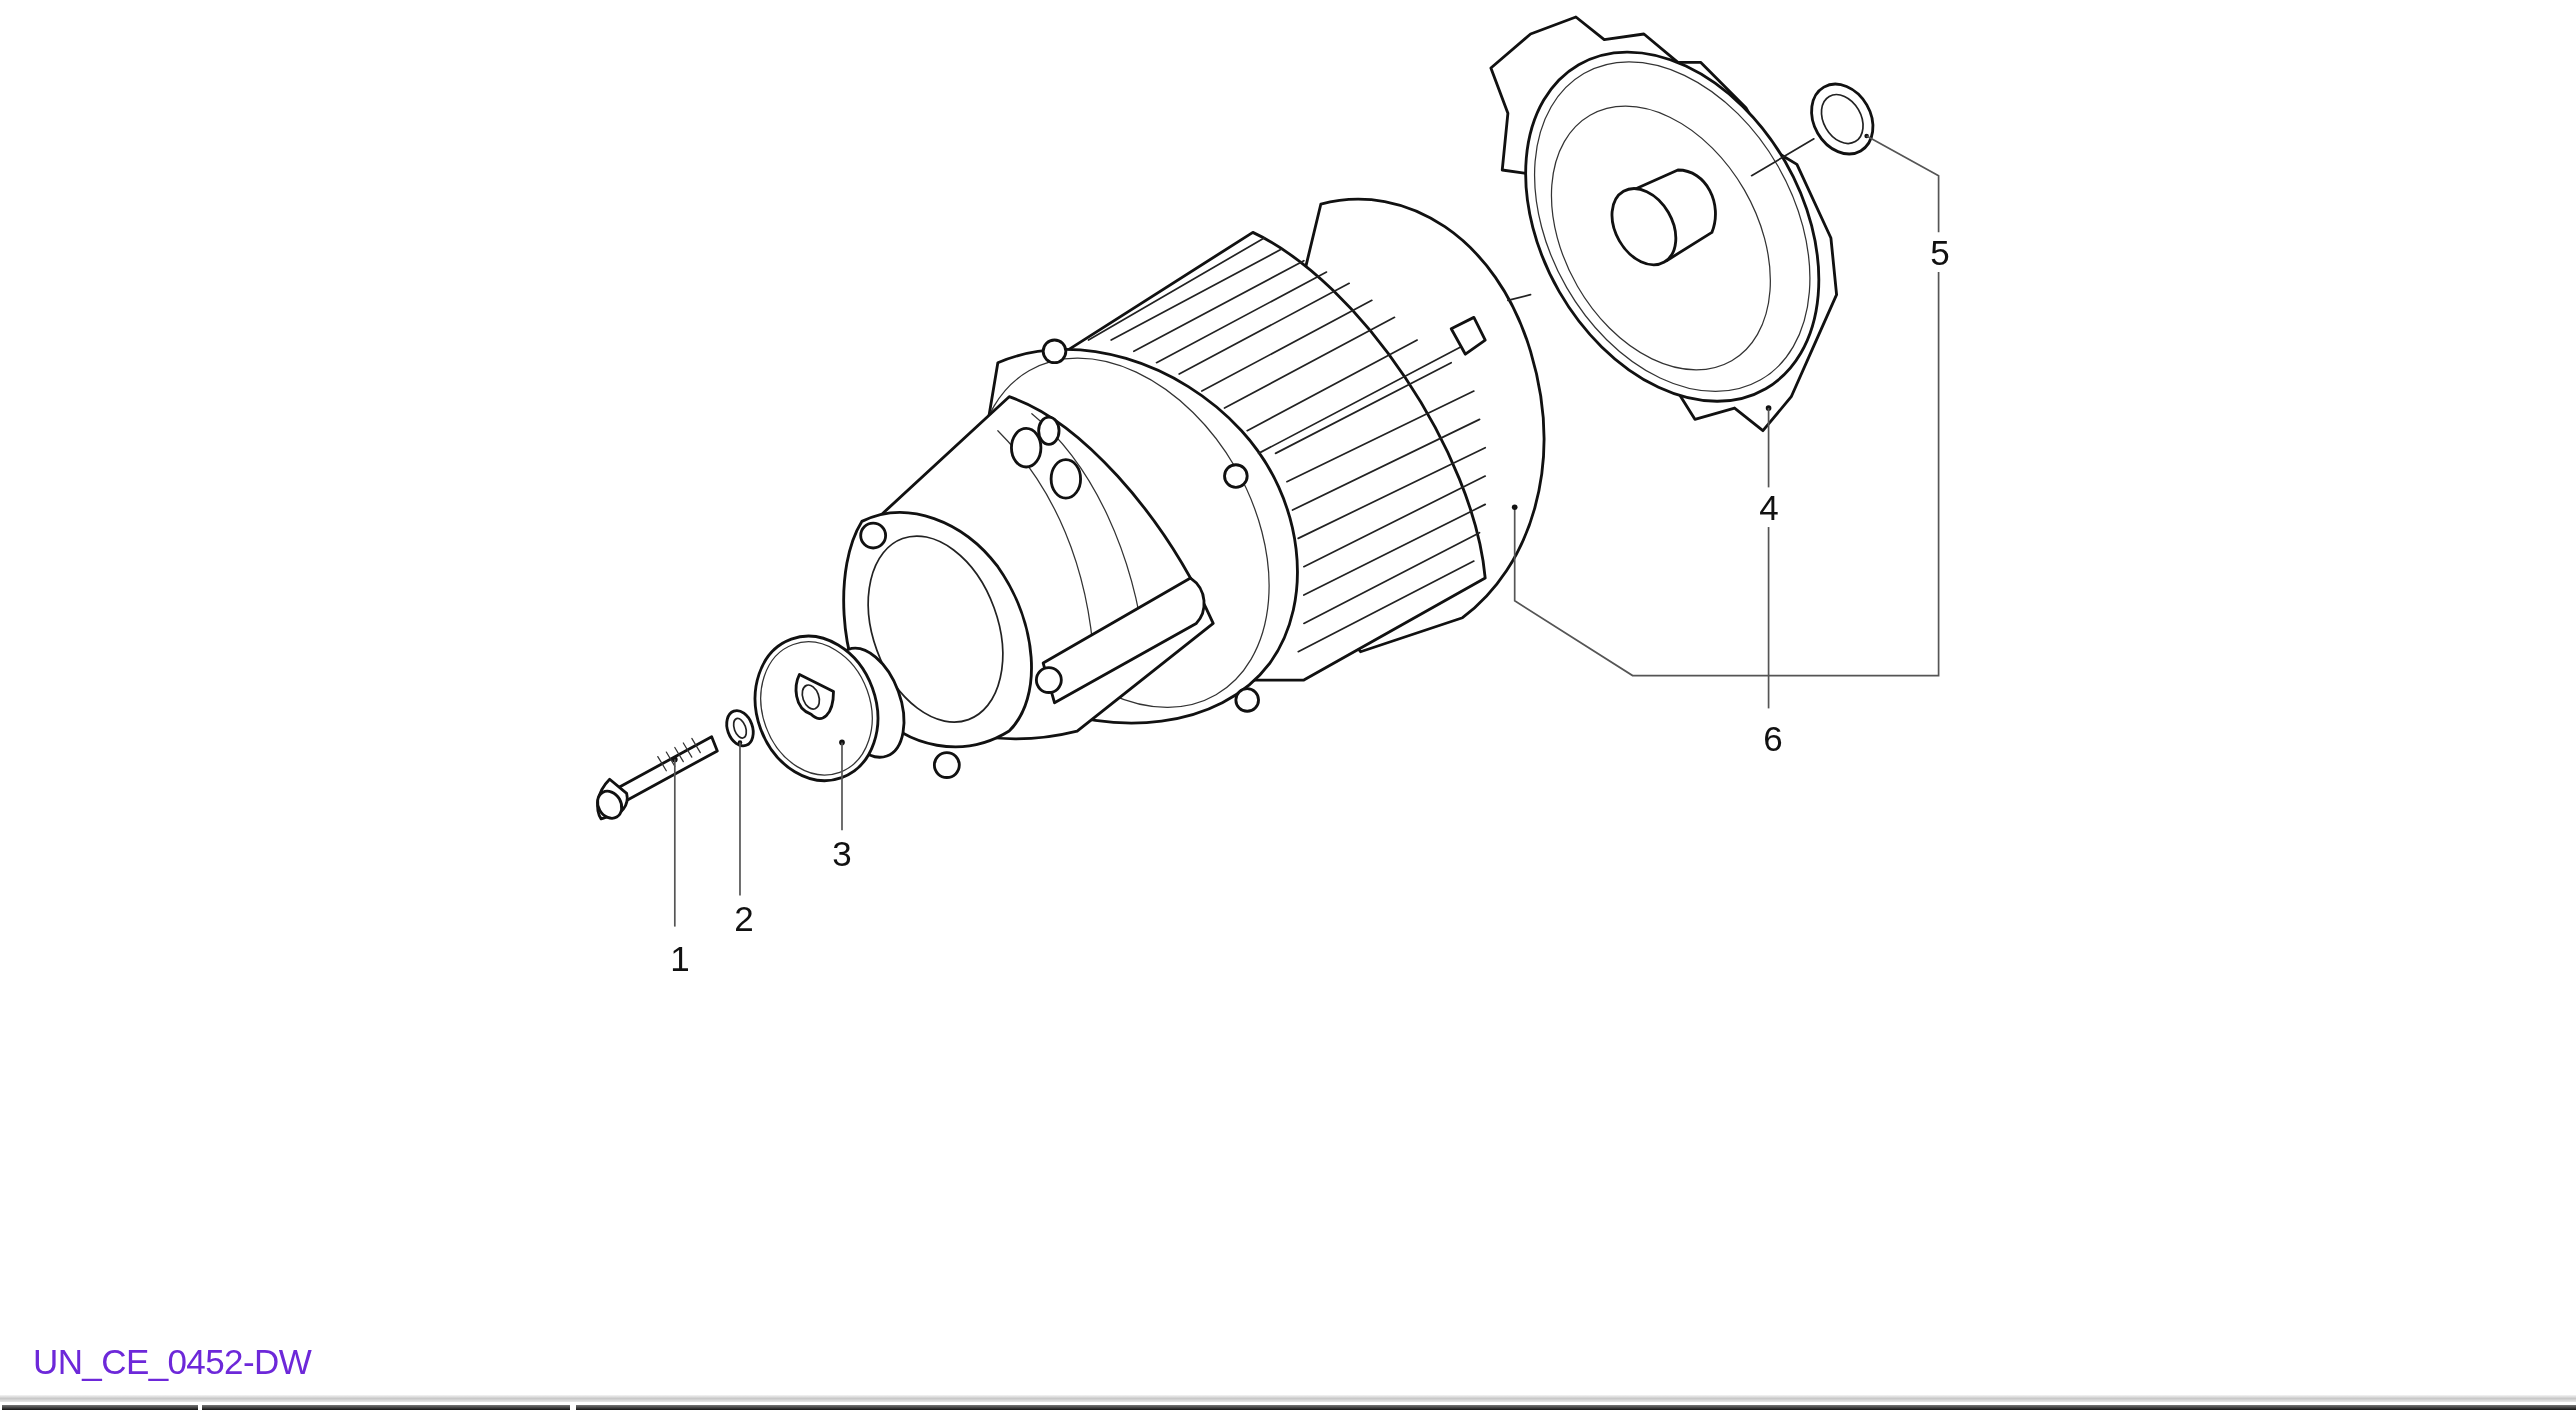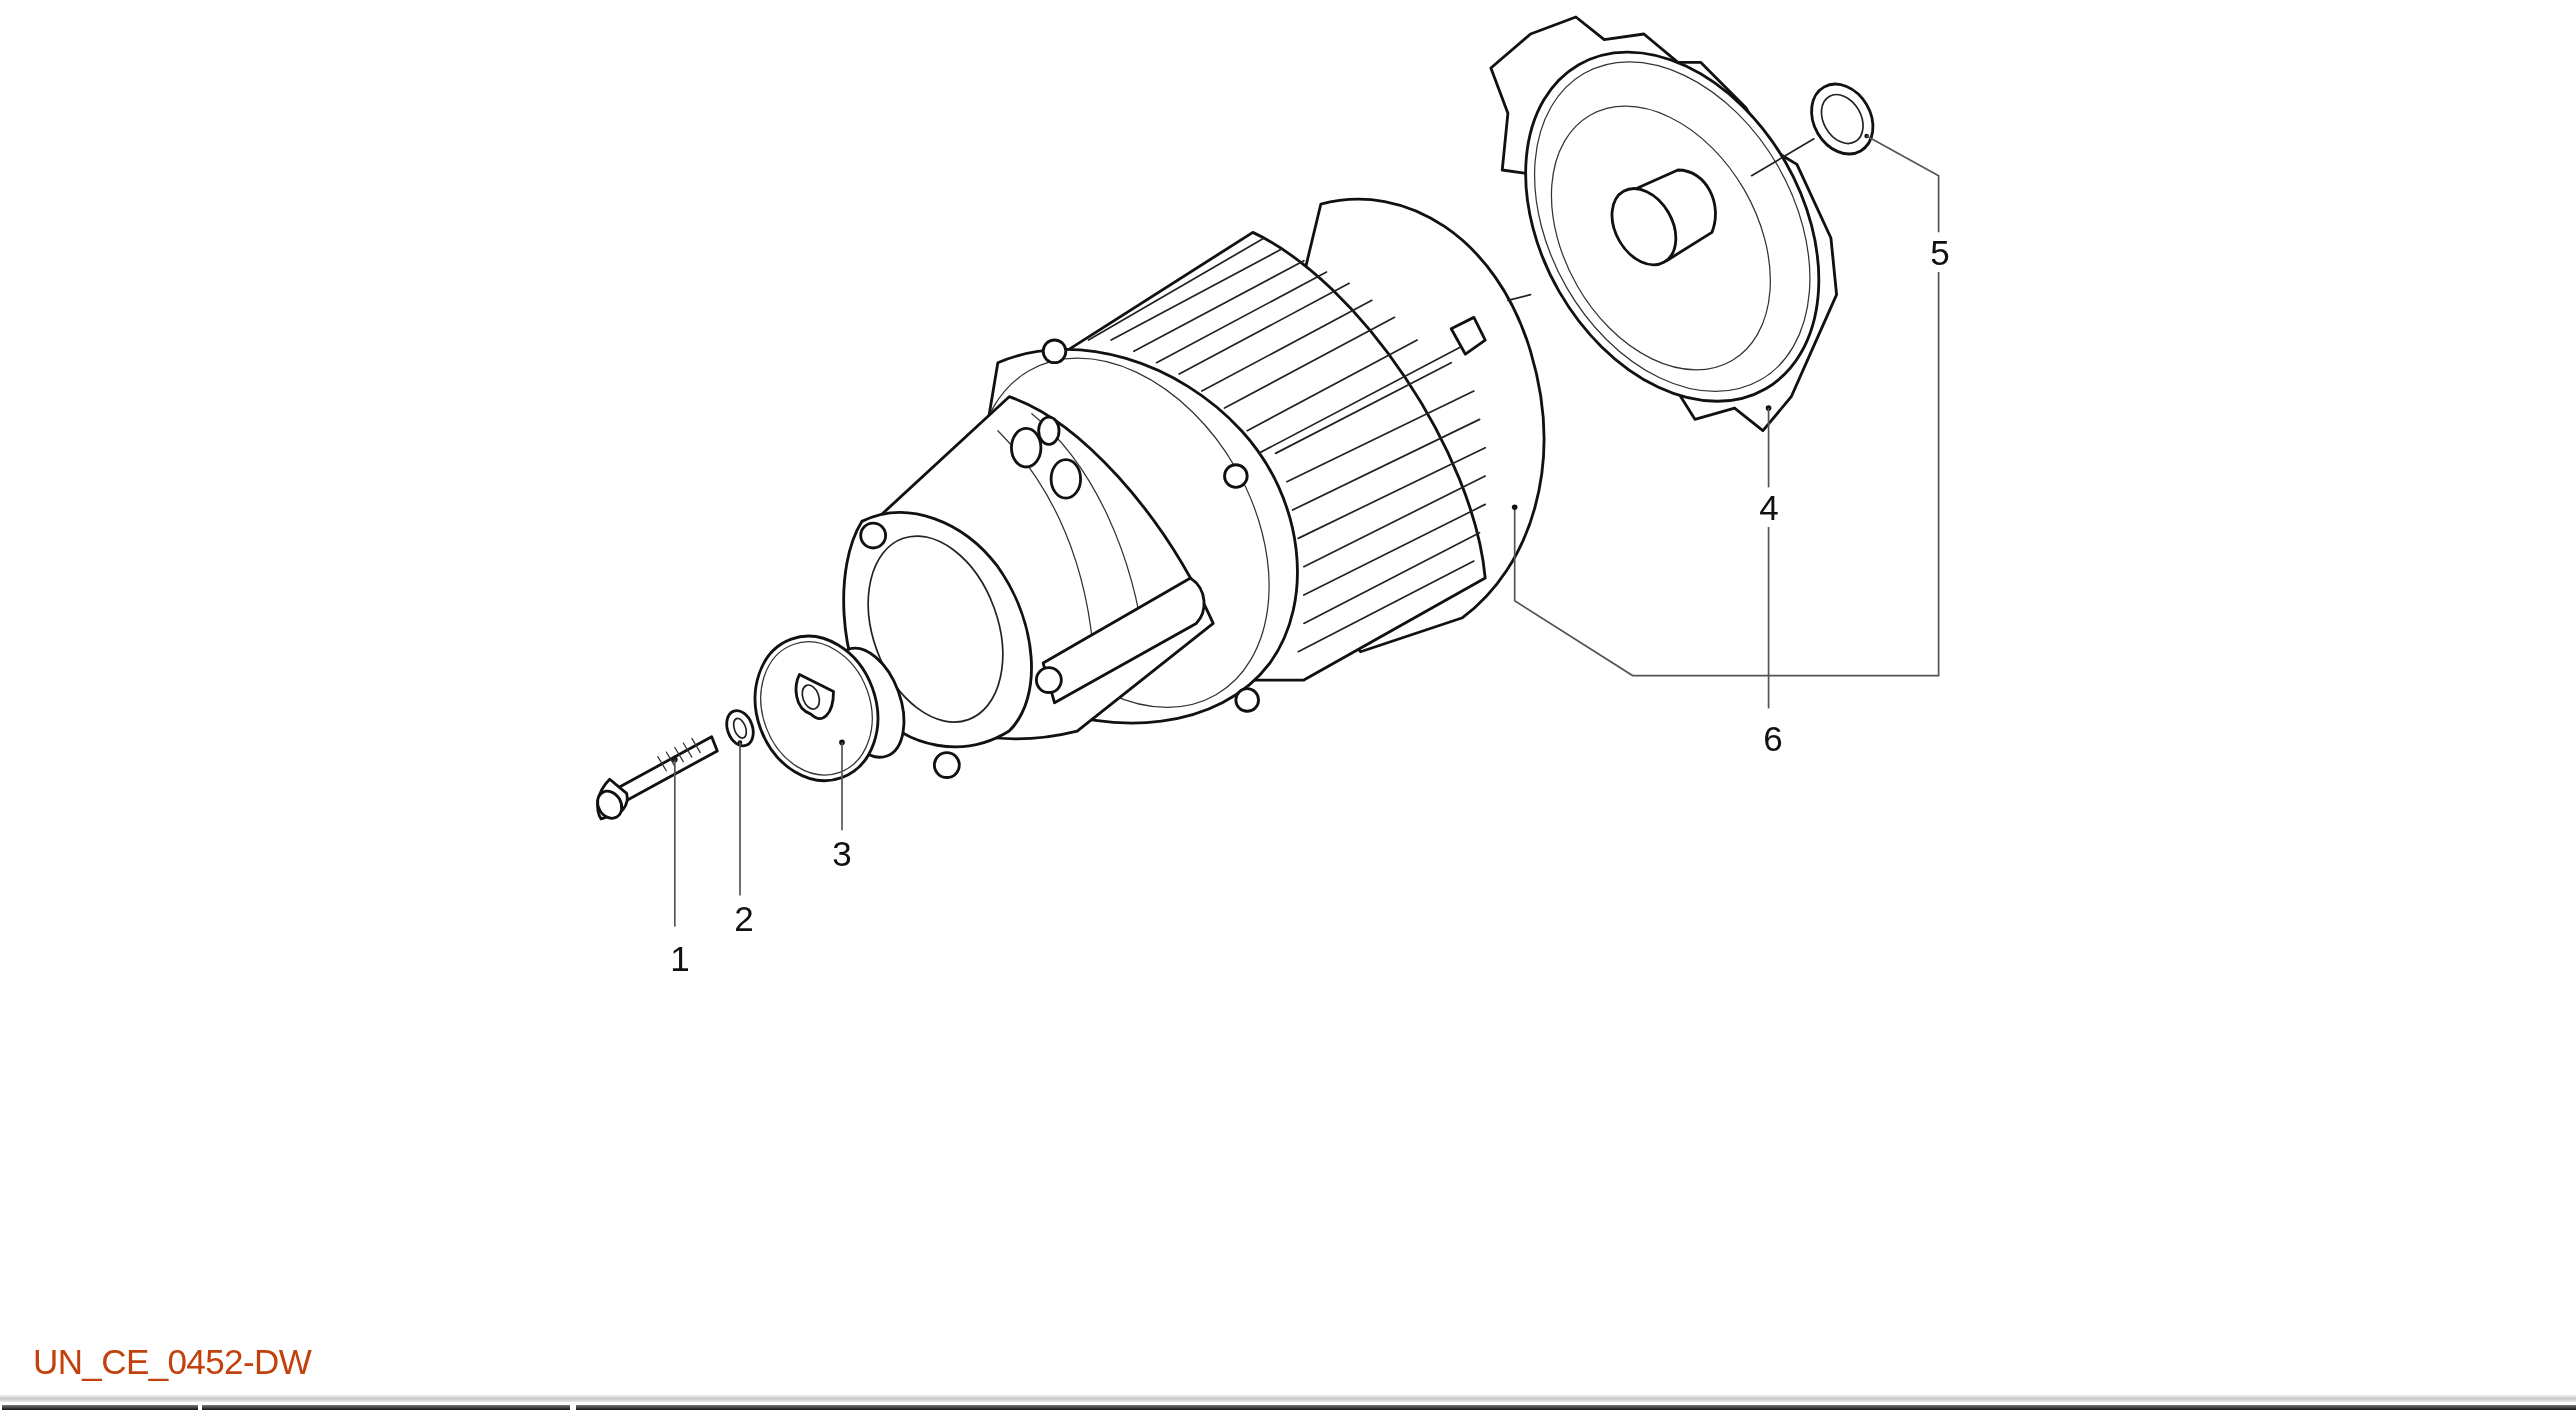--- a/index.html
+++ b/index.html
@@ -5,21 +5,21 @@
   html, body { margin: 0; padding: 0; background: #ffffff; }
   body { width: 2576px; height: 1410px; position: relative; overflow: hidden;
          font-family: "Liberation Sans", sans-serif; }
   #diagram { position: absolute; left: 0; top: 0; width: 2576px; height: 1410px; }
   .part { fill: #ffffff; stroke: #111; stroke-width: 5; stroke-linejoin: round; stroke-linecap: round; }
   .thin { fill: none; stroke: #222; stroke-width: 3; stroke-linecap: round; }
   .fine { fill: none; stroke: #333; stroke-width: 2.2; stroke-linecap: round; }
   .leader { fill: none; stroke: #555; stroke-width: 3; }
   .dot { fill: #111; }
   .callout { position: absolute; font-size: 35px; color: #111; line-height: 1; transform: translate(-50%, -50%); }
-  .caption { position: absolute; left: 33px; top: 1342px; font-size: 35px; color: #c2410c; letter-spacing: -0.6px; }
+  .caption { position: absolute; left: 33px; top: 1342px; font-size: 35px; color: #6d28d9; letter-spacing: -0.6px; }
   .footer-shade { position: absolute; left: 0; right: 0; top: 1395px; height: 6.8px;
                   background: linear-gradient(#f4f4f4, #c8c8c8 50%, #e8e8e8); }
   .footer-bar { position: absolute; top: 1405px; height: 5.7px; background: linear-gradient(#777, #000); }
 </style>
 </head>
 <body>
 
 <svg id="diagram" viewBox="0 0 4544 2488" xmlns="http://www.w3.org/2000/svg">
 
   <g>

